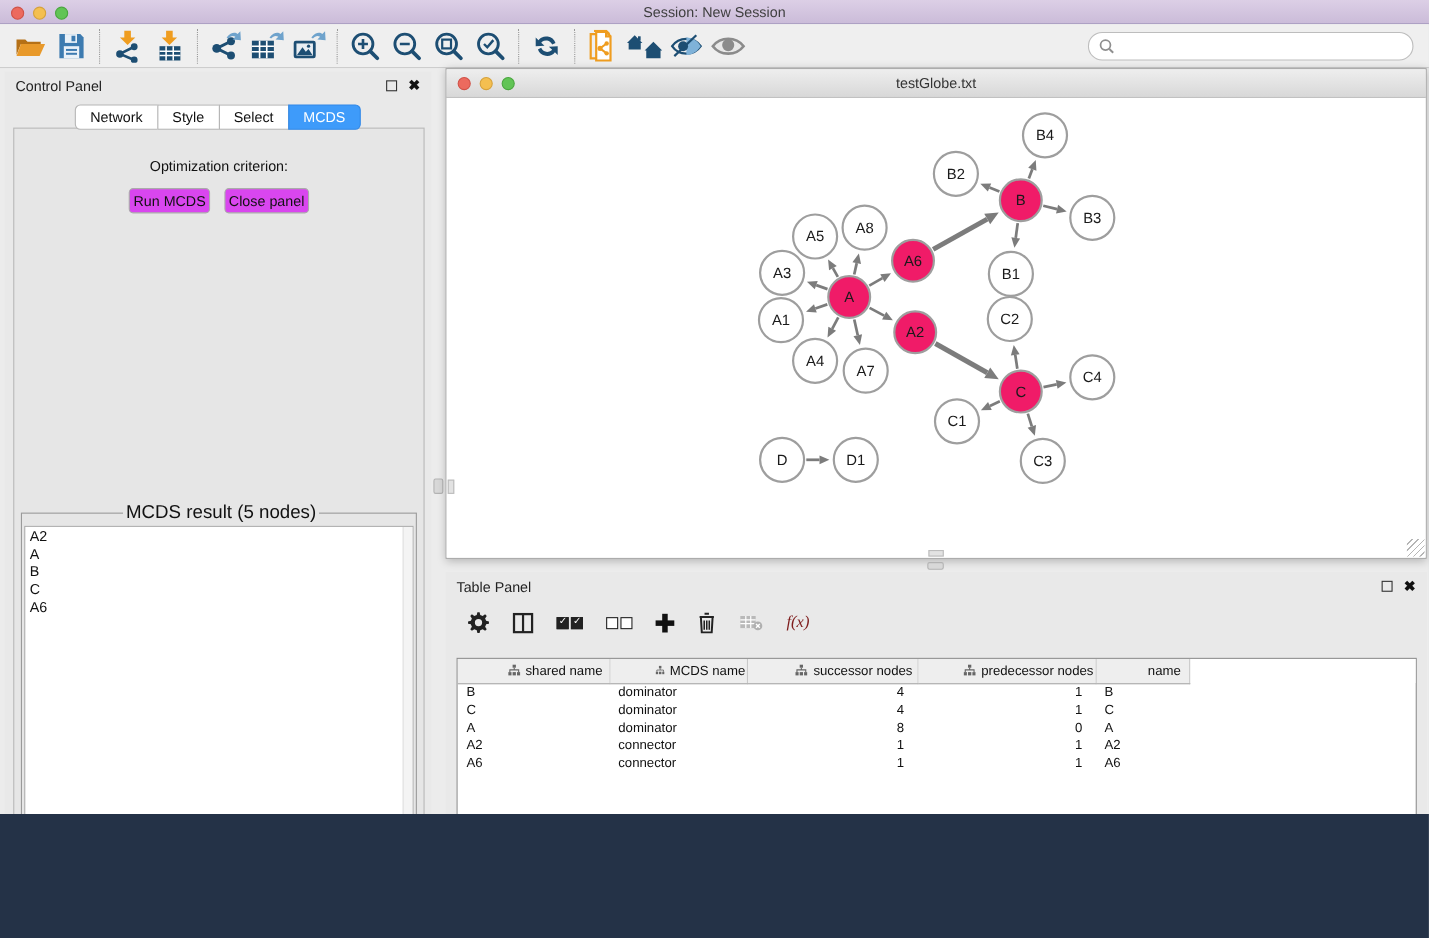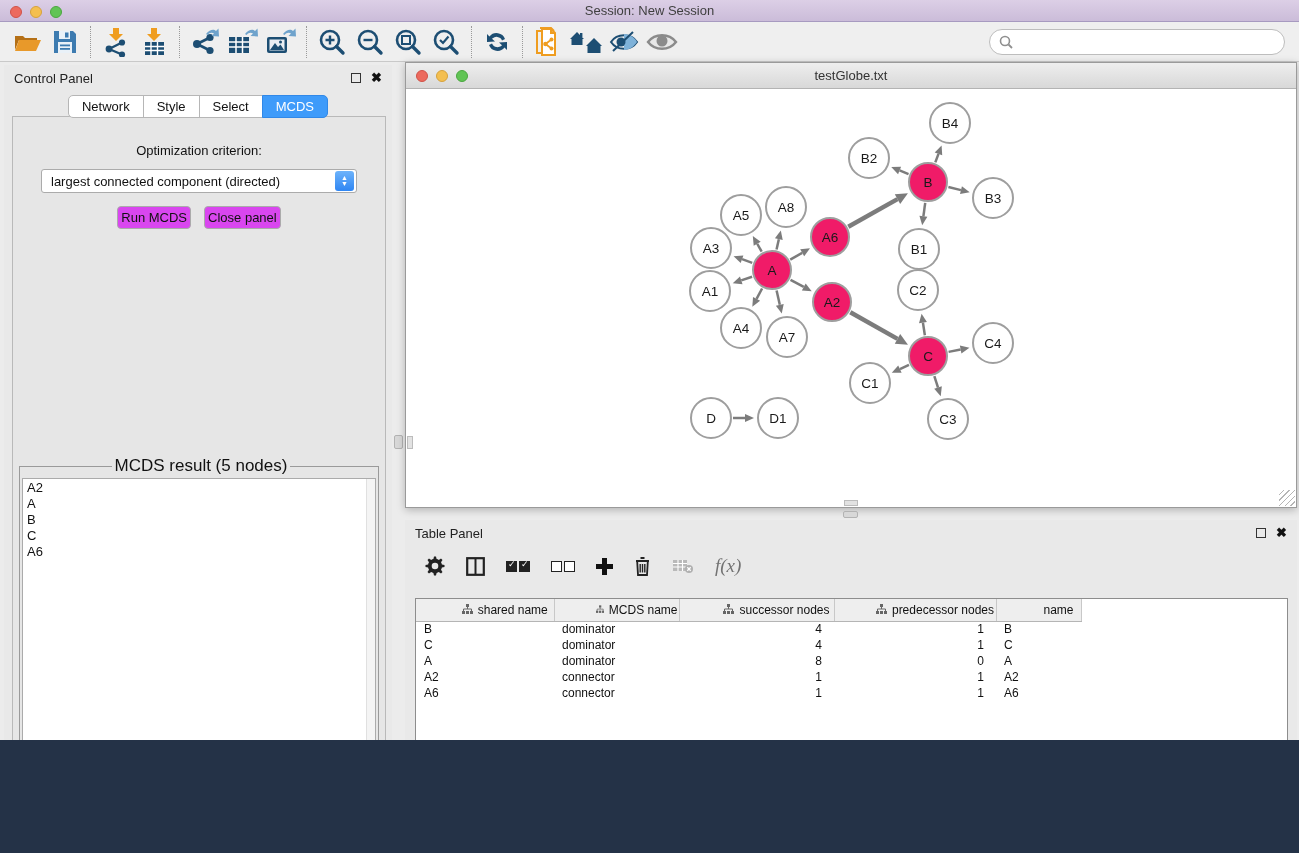--- a/index.html
+++ b/index.html
@@ -82,21 +82,21 @@
   .resize-grip{position:absolute;right:1px;bottom:1px;width:16px;height:16px;
     background:repeating-linear-gradient(135deg,transparent 0 3px,#b5b5b5 3px 4px);}
 
   
   .table-panel{position:absolute;left:405px;top:458px;width:892px;height:295px;background:#e9e9e9;}
   .tp-toolbar{display:flex;align-items:center;gap:21px;padding:8px 0 8px 20px;height:40px;}
   .tp-icon{display:flex;align-items:center;justify-content:center;cursor:pointer;}
   .plus-icon{position:relative;width:17px;height:17px;}
   .plus-icon::before{content:"";position:absolute;left:6px;top:0;width:5px;height:17px;background:#111;}
   .plus-icon::after{content:"";position:absolute;left:0;top:6px;width:17px;height:5px;background:#111;}
-  .fx{font-family:"Liberation Serif",serif;font-style:italic;font-size:19px;color:#737373;}
+  .fx{font-family:"Liberation Serif",serif;font-style:italic;font-size:15px;color:#7f1d1d;}
   .chk-pair{display:flex;gap:2px;}
   .chk{width:11px;height:11px;border:1.5px solid #222;background:#fff;position:relative;}
   .chk.filled{background:#222;}
   .chk.filled::after{content:"✓";position:absolute;left:1px;top:-3px;color:#fff;font-size:9px;}
   .tbl-wrap{position:absolute;left:10px;right:9px;top:78px;height:188px;background:#fff;
     border:1px solid #8d8d8d;overflow:hidden;}
   table.data{border-collapse:collapse;width:100%;table-layout:fixed;}
   table.data th{height:22px;background:#eeeeee;border-bottom:1px solid #b5b5b5;border-right:1px solid #c8c8c8;
     font-size:12px;font-weight:normal;color:#111;text-align:center;overflow:hidden;white-space:nowrap;}
   table.data th.filler{background:#fff;border-bottom:none;border-right:none;}
@@ -287,27 +287,20 @@
       <div class="cp-tabs">
         <span class="seg" id="cp-tabs">
             <span class="seg-tab">Network</span>
             <span class="seg-tab">Style</span>
             <span class="seg-tab">Select</span>
             <span class="seg-tab active">MCDS</span>
           </span>
       </div>
       <div class="cp-body">
         <div class="opt-label">Optimization criterion:</div>
-        <div class="dropdown">
-          <span class="dd-text">largest connected component (directed)</span>
-          <span class="dd-spin">
-              <span>▲</span>
-              <span>▼</span>
-            </span>
-        </div>
         <div class="btn-row">
           <button class="push-btn">Run MCDS</button>
           <button class="push-btn">Close panel</button>
         </div>
         <fieldset class="result">
           <legend>MCDS result (5 nodes)</legend>
           <div class="result-list" id="result-list">
             <div class="result-item">A2</div>
               <div class="result-item">A</div>
               <div class="result-item">B</div>

